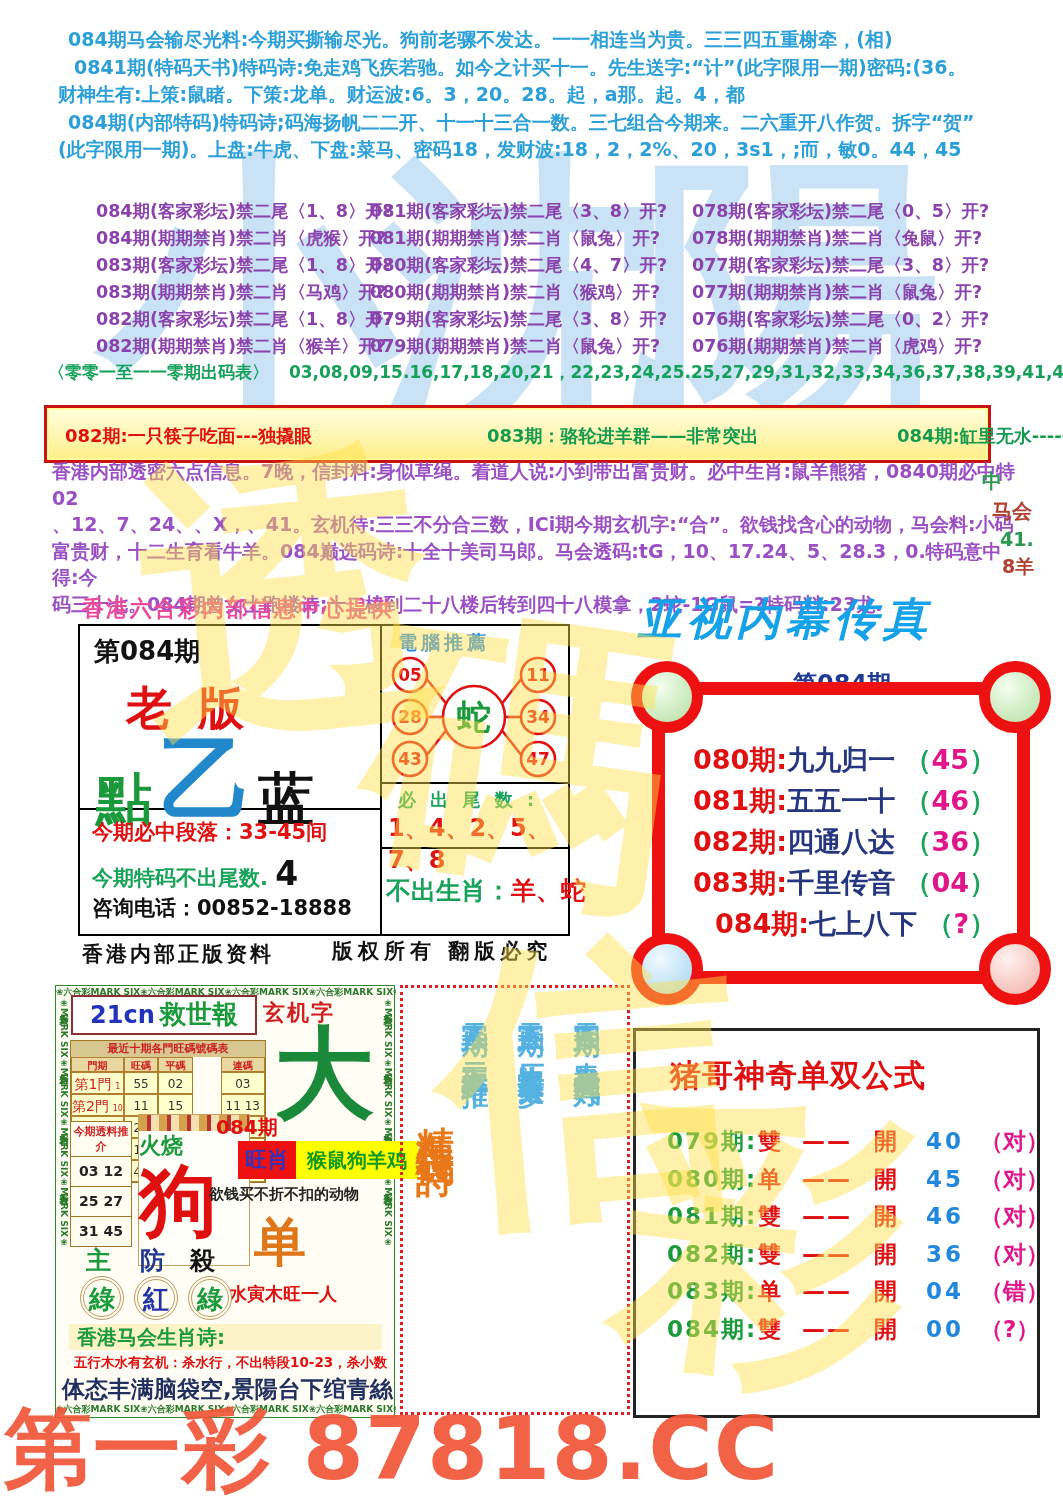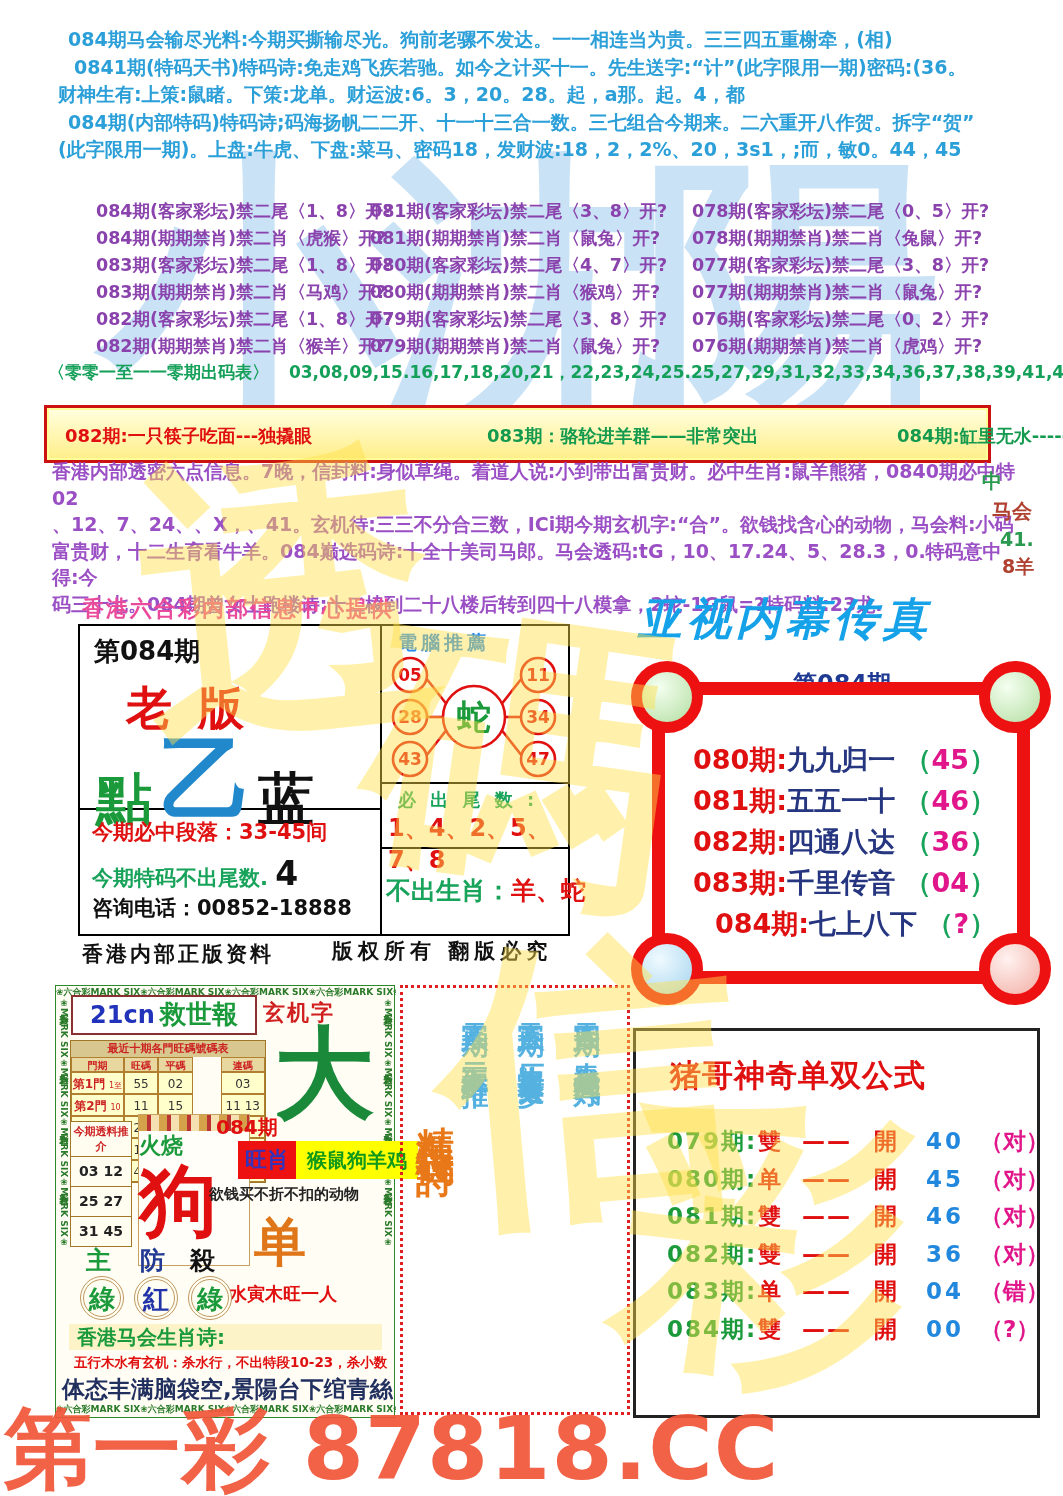--- a/index.html
+++ b/index.html
@@ -57,21 +57,21 @@
   .r21-title{position:absolute;left:15px;top:9px;width:182px;height:36px;border:2px solid #8a3030;background:#fff;
              text-align:center;line-height:34px;white-space:nowrap;}
   .r21-xj{position:absolute;left:207px;top:12px;color:#d02020;font-size:22px;font-weight:bold;letter-spacing:2px;}
   .r21-da{position:absolute;left:218px;top:38px;color:#1a8a3a;font-size:100px;font-weight:bold;line-height:1;}
   .r21-table{position:absolute;left:14px;top:54px;width:196px;border:1px solid #a07828;font-size:11px;box-sizing:border-box;}
   .r21-table .tt{background:#d8c890;color:#cc2222;font-weight:bold;font-size:11px;text-align:center;height:16px;line-height:16px;white-space:nowrap;}
   .r21-table .hr,.r21-table .dr{display:flex;}
   .r21-table .hr>div{background:#e8d8a0;color:#cc2222;font-weight:bold;text-align:center;font-size:10px;height:15px;line-height:15px;border:1px solid #b08030;box-sizing:border-box;}
   .r21-table .dr>div{background:#ffffcc;color:#333;text-align:center;font-size:12px;height:22px;line-height:22px;border:1px solid #b08030;box-sizing:border-box;}
   .r21-table .c1{width:62px;} .r21-table .c2{width:40px;} .r21-table .c3{width:40px;} .r21-table .c4{width:52px;margin-left:28px;}
-  .r21-table .gate{color:#cc2222;font-size:12px;font-weight:bold;}
+  .r21-table .gate{color:#cc2222;font-size:14px;font-weight:normal;}
   .r21-table .rng{color:#cc2222;font-size:8px;}
   .tuijie{position:absolute;left:14px;top:135px;width:62px;border:1px solid #a07828;background:#fffdf0;box-sizing:border-box;}
   .tuijie .lbl{color:#cc2222;font-size:11px;font-weight:bold;text-align:center;padding:2px 2px;}
   .tuijie .cell{border-top:1px solid #a07828;color:#222;font-size:14px;font-weight:bold;text-align:center;height:29px;line-height:29px;}
   .huoshao{position:absolute;left:82px;top:128px;width:112px;height:152px;border:1px solid #c8a060;background:#fffef8;text-align:left;box-sizing:border-box;}
   .huoshao .arch{height:16px;background:repeating-linear-gradient(90deg,#d4a24a 0 8px,#b33 8px 12px,#f4e0b0 12px 20px);}
   .hs-fire{color:#1a9a3a;font-size:22px;font-weight:bold;}
   .hs-dog{color:#e01010;font-size:78px;font-weight:bold;line-height:1.05;}
   .r21-period{position:absolute;left:160px;top:128px;color:#e01010;font-size:20px;font-weight:bold;}
   .wangxiao{position:absolute;left:153px;top:155px;display:flex;height:38px;padding-left:29px;}

